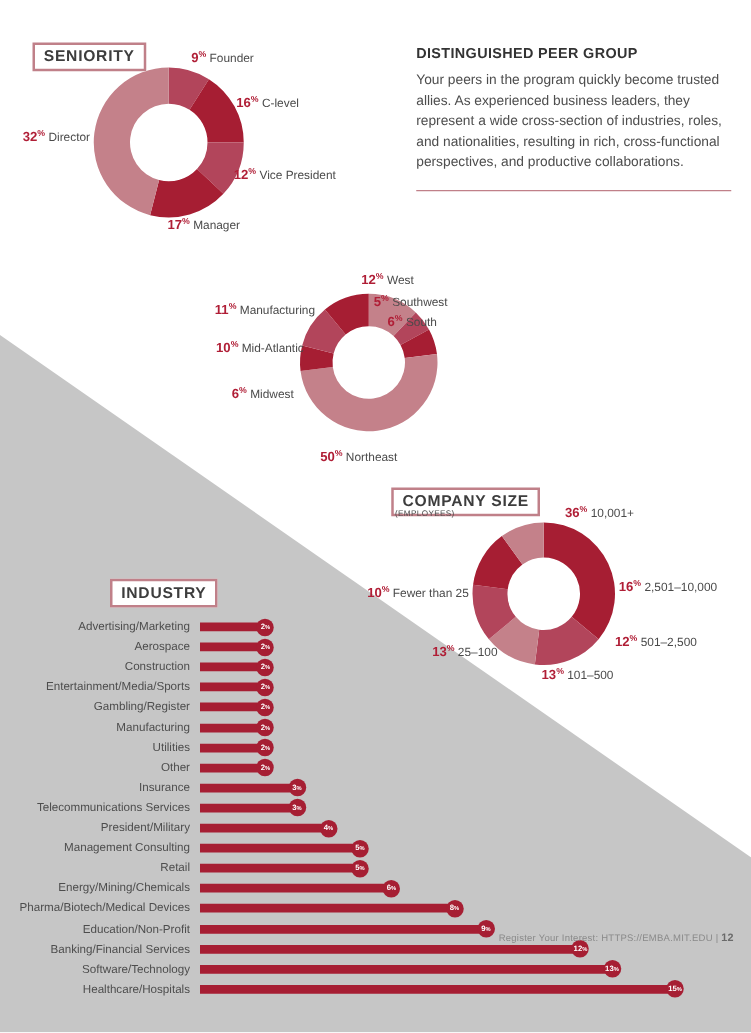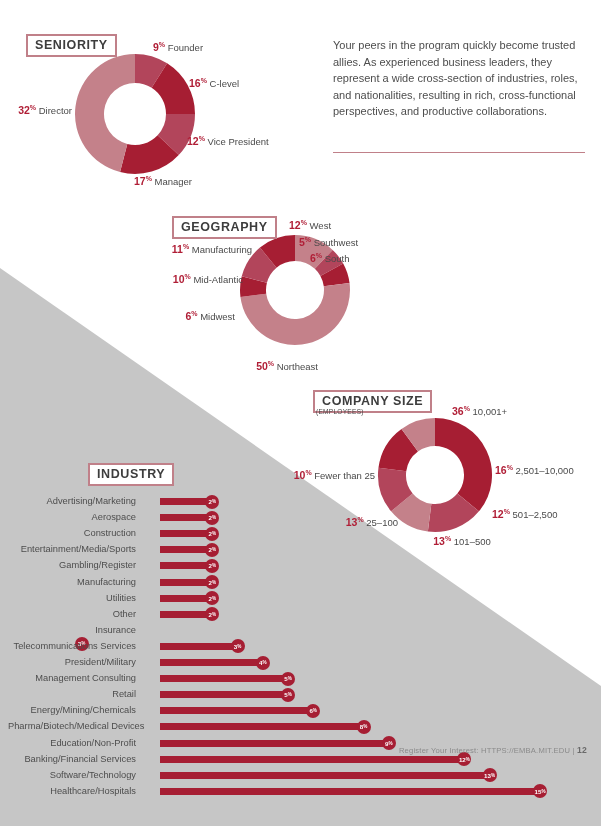--- a/index.html
+++ b/index.html
@@ -93,21 +93,21 @@
     display: flex;
     align-items: center;
     height: 13px;
     z-index: 4;
   }
   .ind-name {
     width: 152px;
     text-align: right;
     font-size: 9.3px;
     color: #4d4d4d;
-    padding-right: 24px;
+    padding-right: 8px;
     white-space: nowrap;
     line-height: 13px;
   }
   .ind-bar {
     height: 7px;
     background: #A61E33;
     border-radius: 0;
   }
   .ind-dot {
     position: relative;
@@ -174,27 +174,25 @@
   <div class="dlabel center" style="left:163px; top:172px;">
     <span class="pct">17</span><span class="pct"><sup>%</sup></span>
     <span>Manager</span>
   </div>
   <div class="dlabel left" style="left:72px; top:101px;">
     <span class="pct">32</span><span class="pct"><sup>%</sup></span>
     <span>Director</span>
   </div>
 
   <div class="peer" style="left:333px; top:37px; width:252px;">
+    <h2>DISTINGUISHED PEER GROUP</h2>
     <p>Your peers in the program quickly become trusted allies. As experienced business leaders, they represent a wide cross-section of industries, roles, and nationalities, resulting in rich, cross-functional perspectives, and productive collaborations.</p>
   </div>
   <div class="peer-rule" style="left:333px; top:152px; width:252px;"></div>
 
-  <div class="sec-box" style="left:172px; top:216px;">
-    <div class="sec-label">GEOGRAPHY</div>
-  </div>
 
   <svg id="donut-geography" style="position:absolute; left:238px; top:233px; z-index:3;" width="114" height="114" viewBox="0 0 114 114">
       <path d="M 57 2 A 55 55 0 0 1 94.65009082607787 16.906725491822364 L 76.85186607193197 35.859909804779065 A 29 29 0 0 0 57 28 Z" fill="#C4818A"></path>
       <path d="M 94.65009082607787 16.906725491822364 A 55 55 0 0 1 105.1968674024125 30.50354792440566 L 82.41289372127204 43.02914345105026 A 29 29 0 0 0 76.85186607193197 35.859909804779065 Z" fill="#B2455B"></path>
       <path d="M 105.1968674024125 30.50354792440566 A 55 55 0 0 1 111.5663085722963 50.10667215396326 L 85.77132633811986 53.36533622663517 A 29 29 0 0 0 82.41289372127204 43.02914345105026 Z" fill="#A61E33"></path>
       <path d="M 111.5663085722963 50.10667215396326 A 55 55 0 0 1 2.433691427703721 63.89332784603675 L 28.228673661880144 60.634663773364835 A 29 29 0 0 0 85.77132633811986 53.36533622663517 Z" fill="#C4818A"></path>
       <path d="M 2.433691427703721 63.89332784603675 A 55 55 0 0 1 3.7279261379252944 43.32205620593295 L 28.911088327269702 49.78799327221919 A 29 29 0 0 0 28.228673661880144 60.634663773364835 Z" fill="#A61E33"></path>
       <path d="M 3.7279261379252944 43.32205620593295 A 55 55 0 0 1 21.941680563822075 14.621771647331585 L 38.514704297288006 34.65511595950211 A 29 29 0 0 0 28.911088327269702 49.78799327221919 Z" fill="#B2455B"></path>
       <path d="M 21.941680563822075 14.621771647331585 A 55 55 0 0 1 57.000000000000036 2 L 57.00000000000002 28 A 29 29 0 0 0 38.514704297288006 34.65511595950211 Z" fill="#A61E33"></path>
     </svg>
@@ -305,21 +303,21 @@
       <div class="ind-row" style="left: 8px; top: 591.6px;">
         <div class="ind-name">Utilities</div>
         <div class="ind-bar" style="width: 50.4px;"></div>
         <div class="ind-dot">2<sup>%</sup></div>
       </div>
       <div class="ind-row" style="left: 8px; top: 607.7px;">
         <div class="ind-name">Other</div>
         <div class="ind-bar" style="width: 50.4px;"></div>
         <div class="ind-dot">2<sup>%</sup></div>
       </div>
-      <div class="ind-row" style="left: 8px; top: 623.8px; flex-direction: column;">
+      <div class="ind-row" style="left: 8px; top: 623.8px;">
         <div class="ind-name">Insurance</div>
         <div class="ind-bar" style="width: 75.6px;"></div>
         <div class="ind-dot">3<sup>%</sup></div>
       </div>
       <div class="ind-row" style="left: 8px; top: 639.9px;">
         <div class="ind-name">Telecommunications Services</div>
         <div class="ind-bar" style="width: 75.6px;"></div>
         <div class="ind-dot">3<sup>%</sup></div>
       </div>
       <div class="ind-row" style="left: 8px; top: 656px;">

